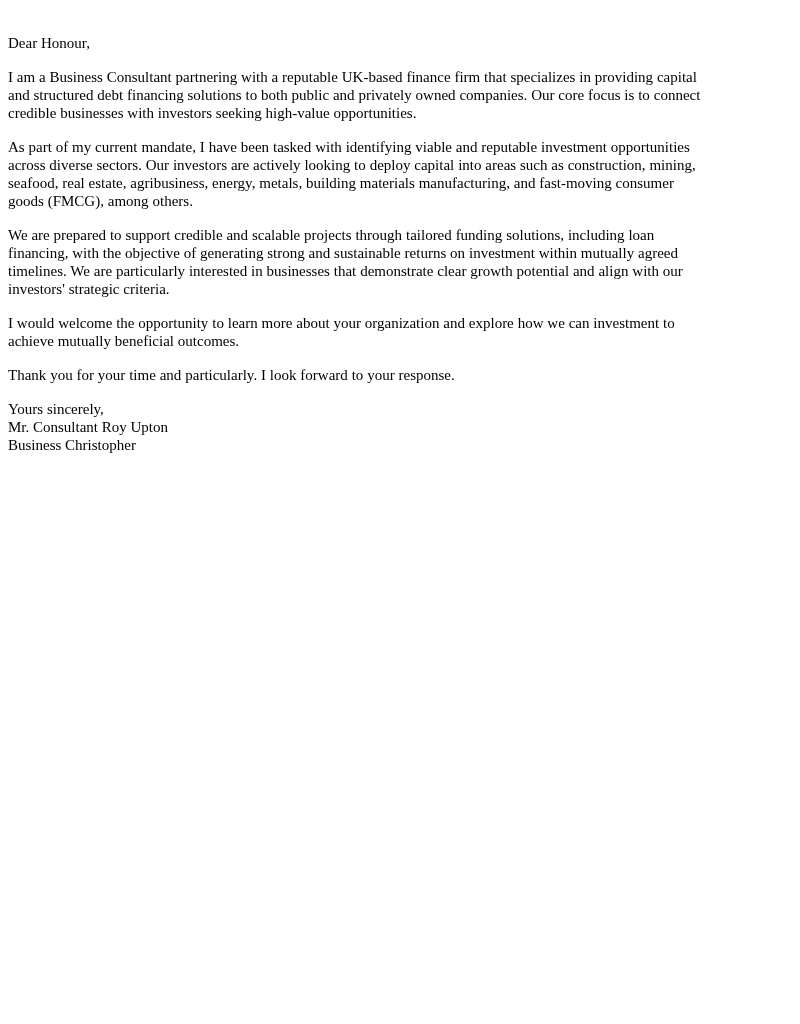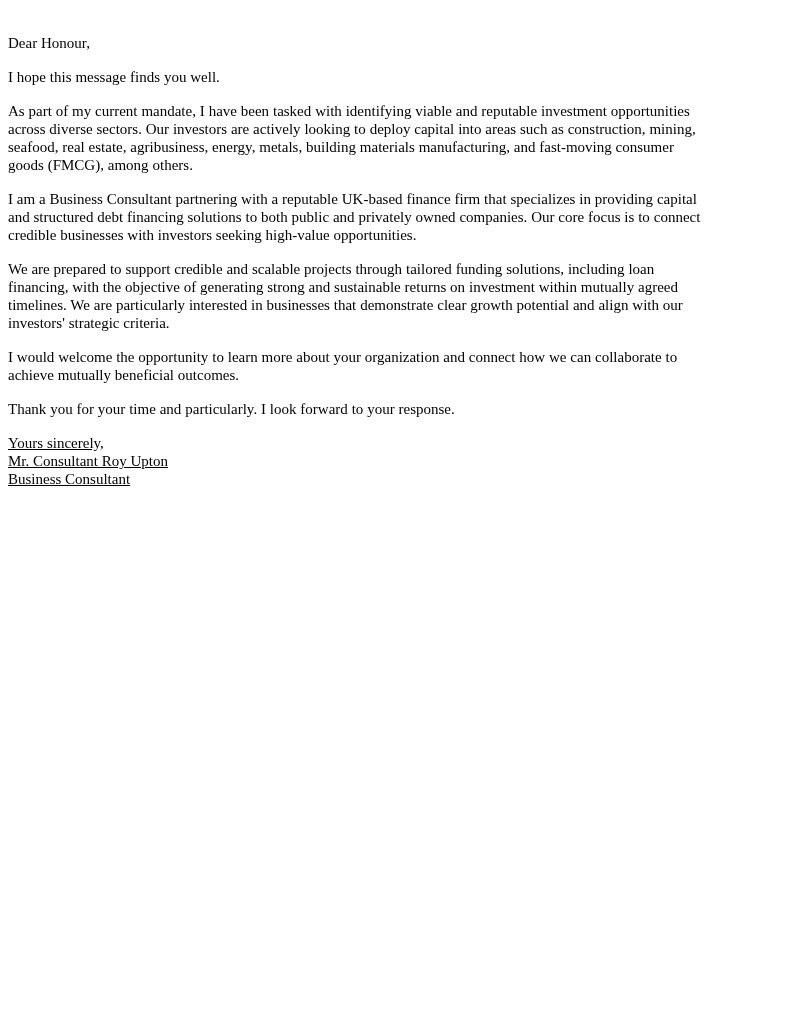--- a/index.html
+++ b/index.html
@@ -39,43 +39,41 @@
     margin-bottom: 0;
   }
   .sig-block {
     margin: 0;
     padding: 0;
   }
   .sig-line {
     margin: 0;
     padding: 0;
     line-height: 18px;
-    text-decoration: underline;
   }
 </style>
 </head>
 <body>
 
 <div class="page">
   <div class="letter-body">
 
     <p class="para">Dear Honour,</p>
 
-    <p class="para">I hope this message finds you well.</p>
+
+    <p class="para">I am a Business Consultant partnering with a reputable UK-based finance firm that specializes in providing capital and structured debt financing solutions to both public and privately owned companies. Our core focus is to connect credible businesses with investors seeking high-value opportunities.</p>
 
     <p class="para">As part of my current mandate, I have been tasked with identifying viable and reputable investment opportunities across diverse sectors. Our investors are actively looking to deploy capital into areas such as construction, mining, seafood, real estate, agribusiness, energy, metals, building materials manufacturing, and fast-moving consumer goods (FMCG), among others.</p>
 
-    <p class="para">I am a Business Consultant partnering with a reputable UK-based finance firm that specializes in providing capital and structured debt financing solutions to both public and privately owned companies. Our core focus is to connect credible businesses with investors seeking high-value opportunities.</p>
-
     <p class="para">We are prepared to support credible and scalable projects through tailored funding solutions, including loan financing, with the objective of generating strong and sustainable returns on investment within mutually agreed timelines. We are particularly interested in businesses that demonstrate clear growth potential and align with our investors' strategic criteria.</p>
 
-    <p class="para">I would welcome the opportunity to learn more about your organization and connect how we can collaborate to achieve mutually beneficial outcomes.</p>
+    <p class="para">I would welcome the opportunity to learn more about your organization and explore how we can investment to achieve mutually beneficial outcomes.</p>
 
     <p class="para">Thank you for your time and particularly. I look forward to your response.</p>
 
     <div class="sig-block">
       <div class="sig-line">Yours sincerely,</div>
       <div class="sig-line">Mr. Consultant Roy Upton</div>
-      <div class="sig-line">Business Consultant</div>
+      <div class="sig-line">Business Christopher</div>
     </div>
 
   </div>
 </div>
 
 </body></html>

